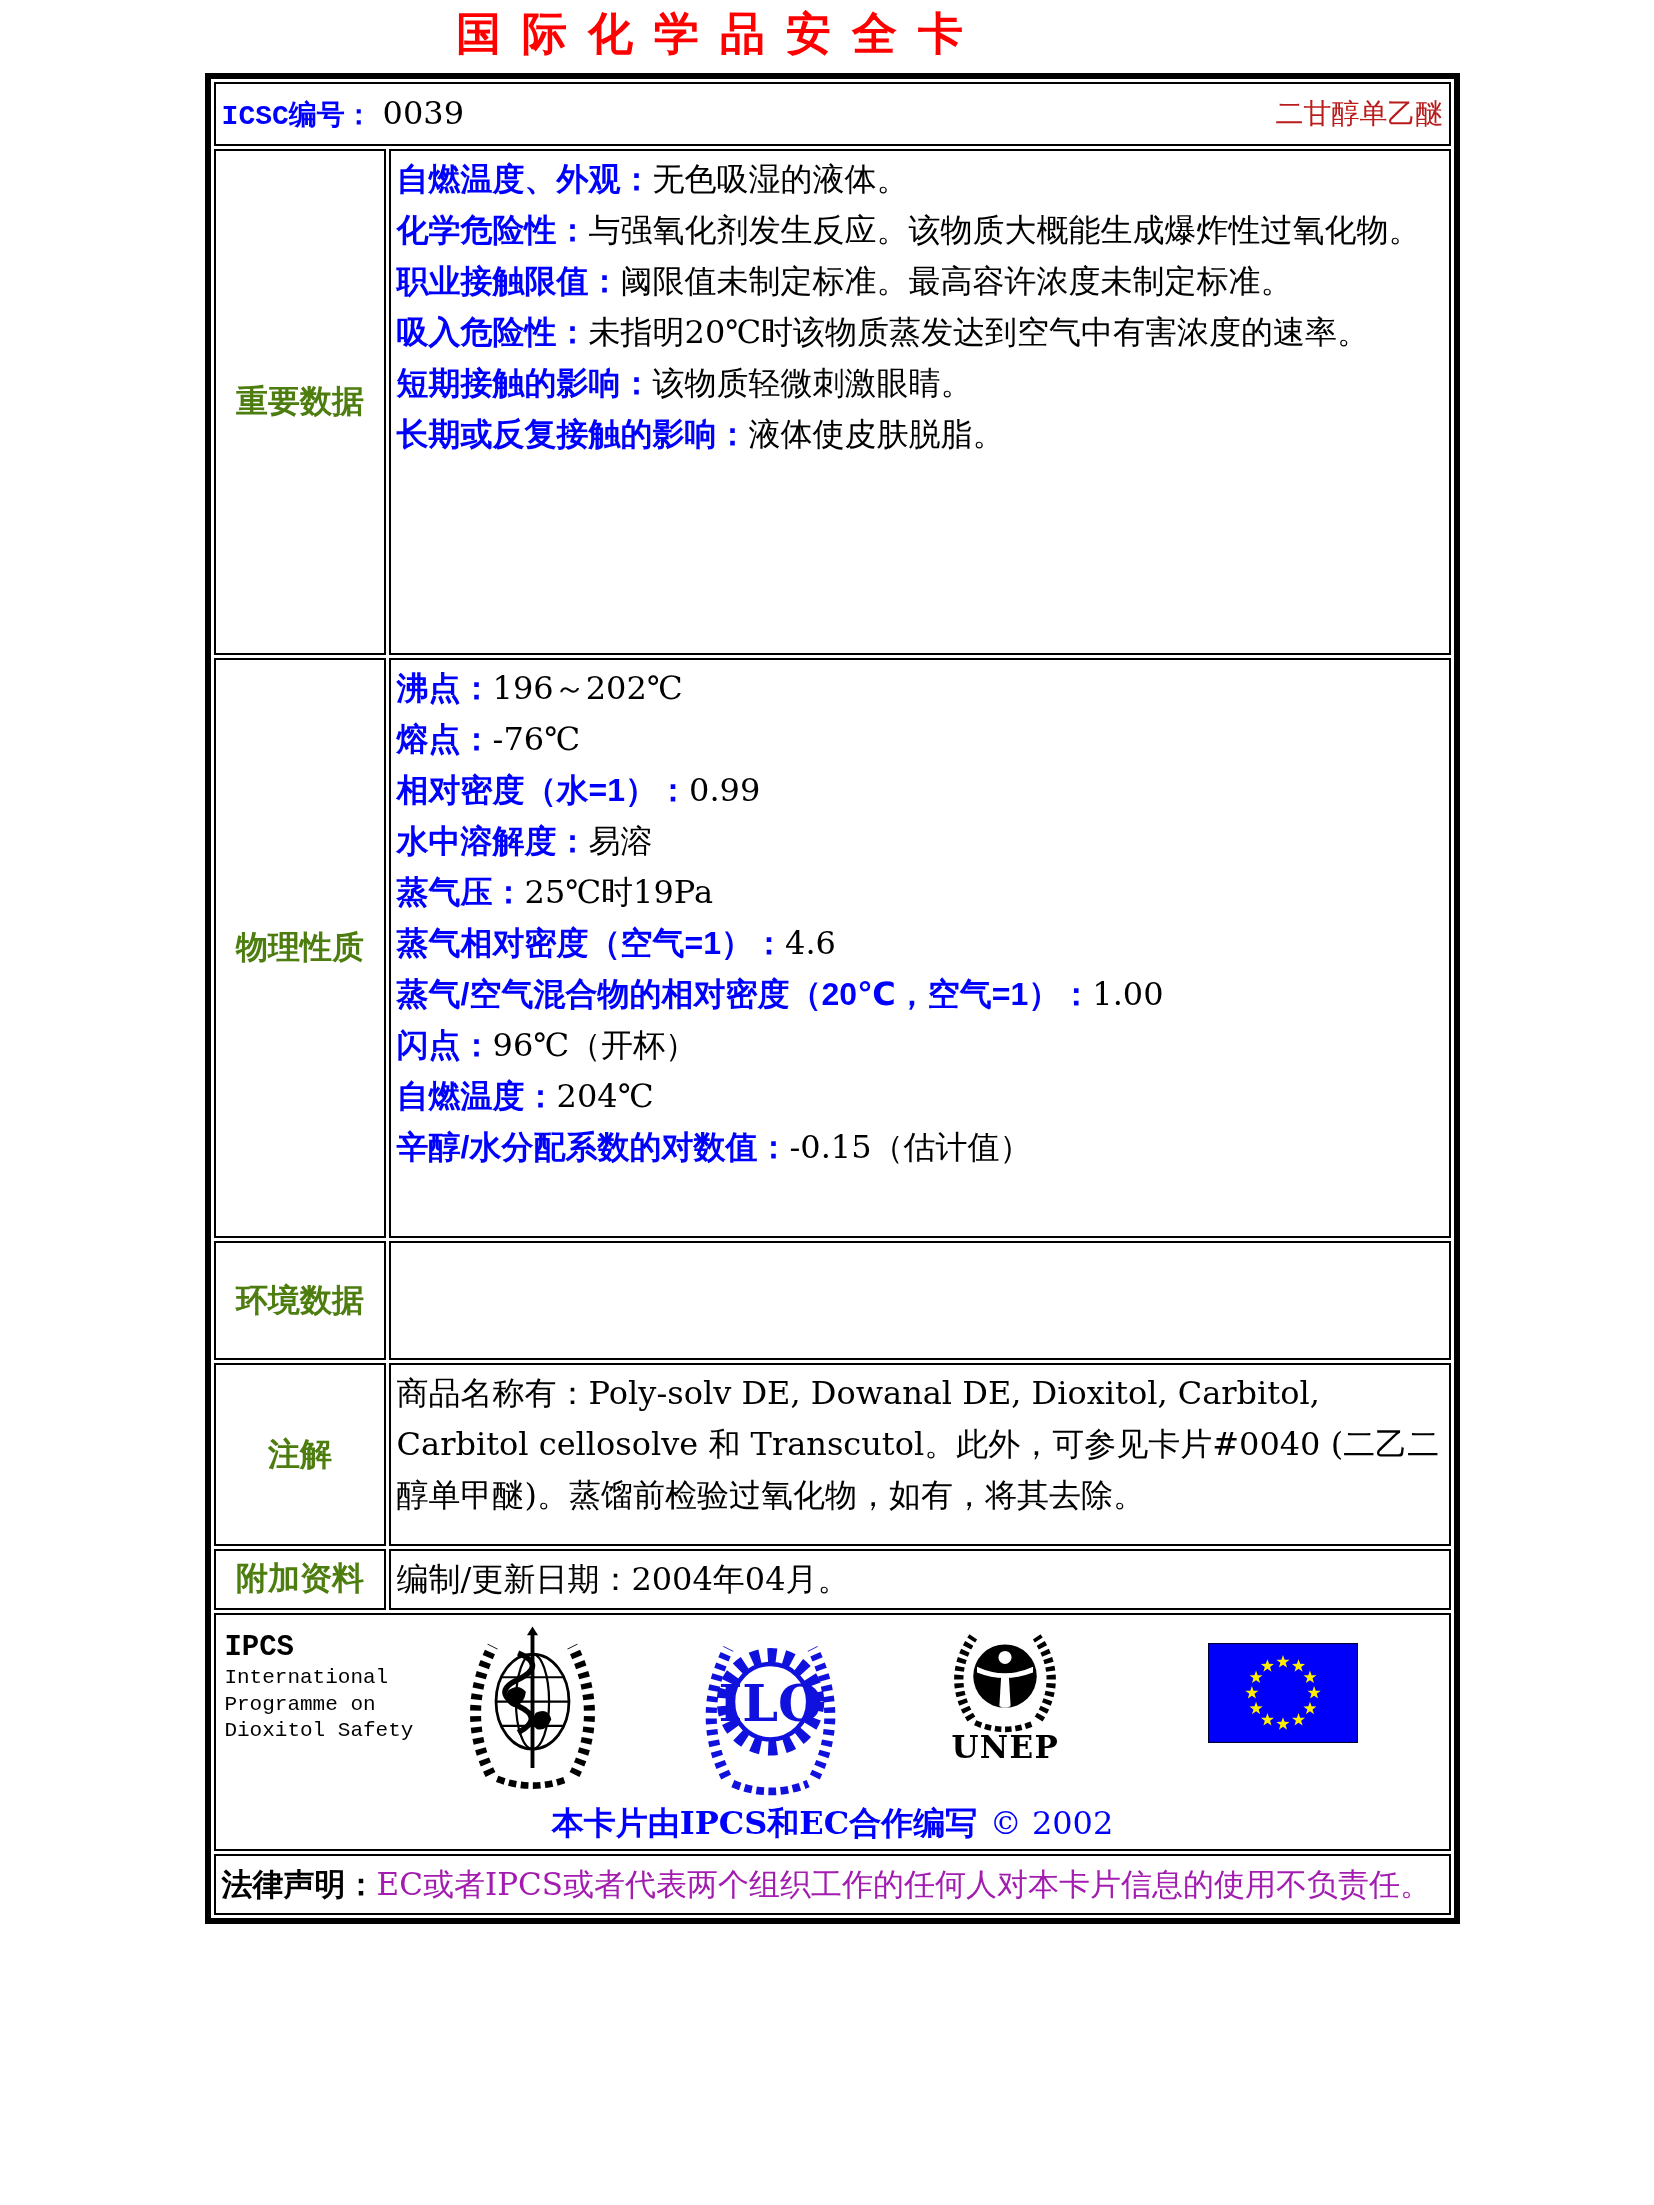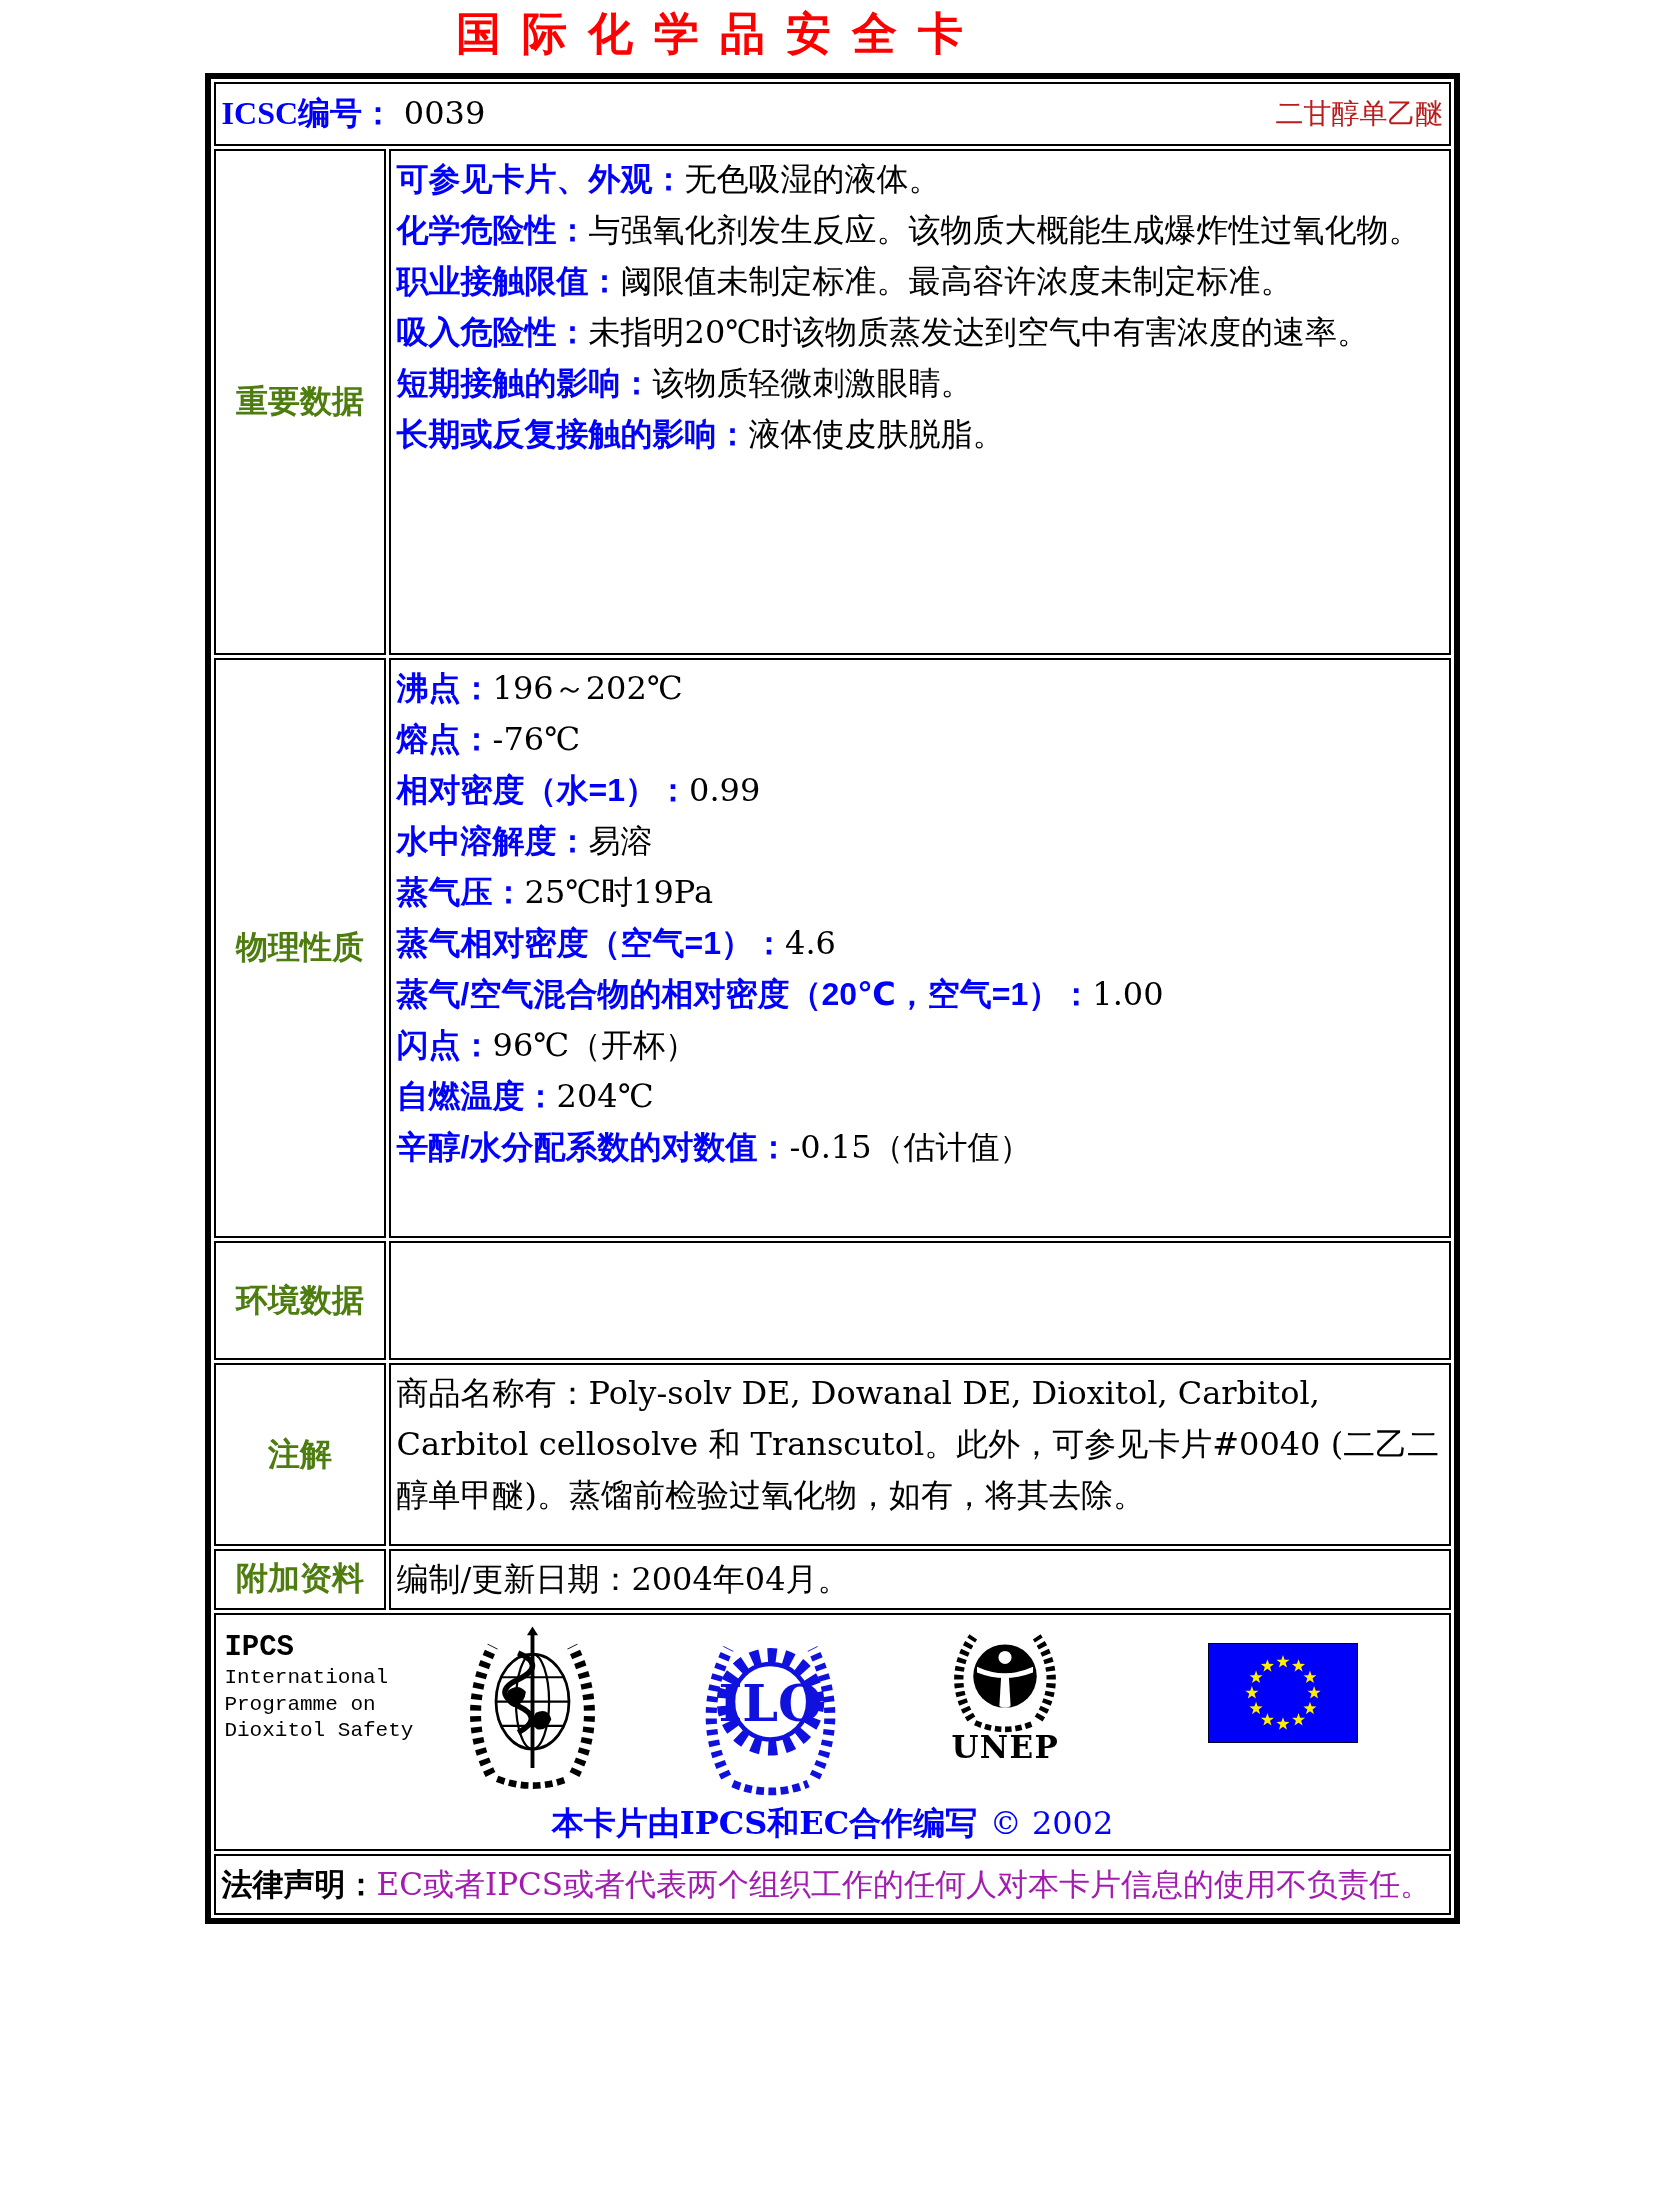--- a/index.html
+++ b/index.html
@@ -23,22 +23,22 @@
     border-collapse:separate;
     border-spacing:3.5px;
     background:#ffffff;
   }
   td { border:2.1px solid #000000; box-sizing:border-box; padding:2.8px 5.6px; vertical-align:top; }
   col.c-label { width:172px; }
   
   td.hdr-cell { height:64px; vertical-align:middle; }
   .hdr-flex { display:flex; justify-content:space-between; align-items:center; }
   .icsc-label {
-    color:#0000FF; font-weight:bold; font-size:32px;
-    font-family:Liberation Serif, serif;
+    color:#0000FF; font-weight:bold; font-size:28px;
+    font-family:Liberation Mono, monospace;
   }
   .icsc-number { color:#000000; font-size:32px; margin-left:9.8px; }
   .chem-name { color:#b91c1c; font-size:28px; }
   
   td.label-cell {
     vertical-align:middle; text-align:center;
     color:#4d7c0f; font-weight:bold; font-size:32px;
     font-family:"Liberation Sans","DejaVu Sans",sans-serif;
   }
   
@@ -103,21 +103,21 @@
           <span class="icsc-label">ICSC编号：</span><span class="icsc-number">0039</span>
         </div>
         <div class="chem-name">二甘醇单乙醚</div>
       </div>
     </td>
   </tr>
 
   <tr>
     <td class="label-cell h-important">重要数据</td>
     <td class="content-cell h-important">
-          <div><span class="prop-label">可参见卡片、外观：</span><span class="prop-text">无色吸湿的液体。</span></div>
+          <div><span class="prop-label">自燃温度、外观：</span><span class="prop-text">无色吸湿的液体。</span></div>
           <div><span class="prop-label">化学危险性：</span><span class="prop-text">与强氧化剂发生反应。该物质大概能生成爆炸性过氧化物。</span></div>
           <div><span class="prop-label">职业接触限值：</span><span class="prop-text">阈限值未制定标准。最高容许浓度未制定标准。</span></div>
           <div><span class="prop-label">吸入危险性：</span><span class="prop-text">未指明20℃时该物质蒸发达到空气中有害浓度的速率。</span></div>
           <div><span class="prop-label">短期接触的影响：</span><span class="prop-text">该物质轻微刺激眼睛。</span></div>
           <div><span class="prop-label">长期或反复接触的影响：</span><span class="prop-text">液体使皮肤脱脂。</span></div>
         </td>
   </tr>
 
   <tr>
     <td class="label-cell h-physical">物理性质</td>

